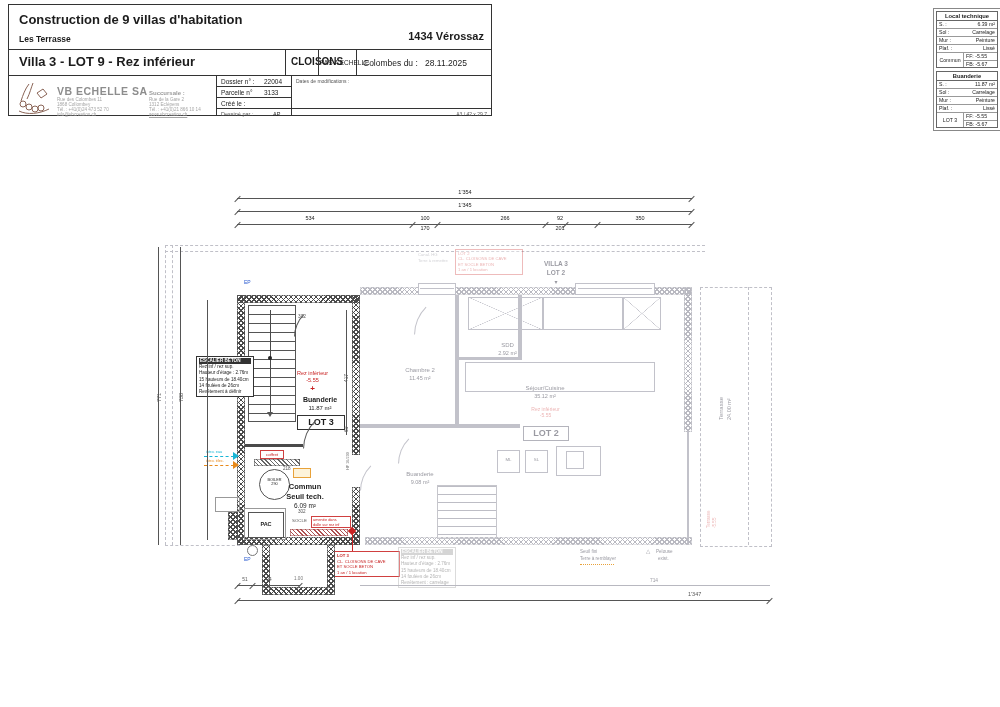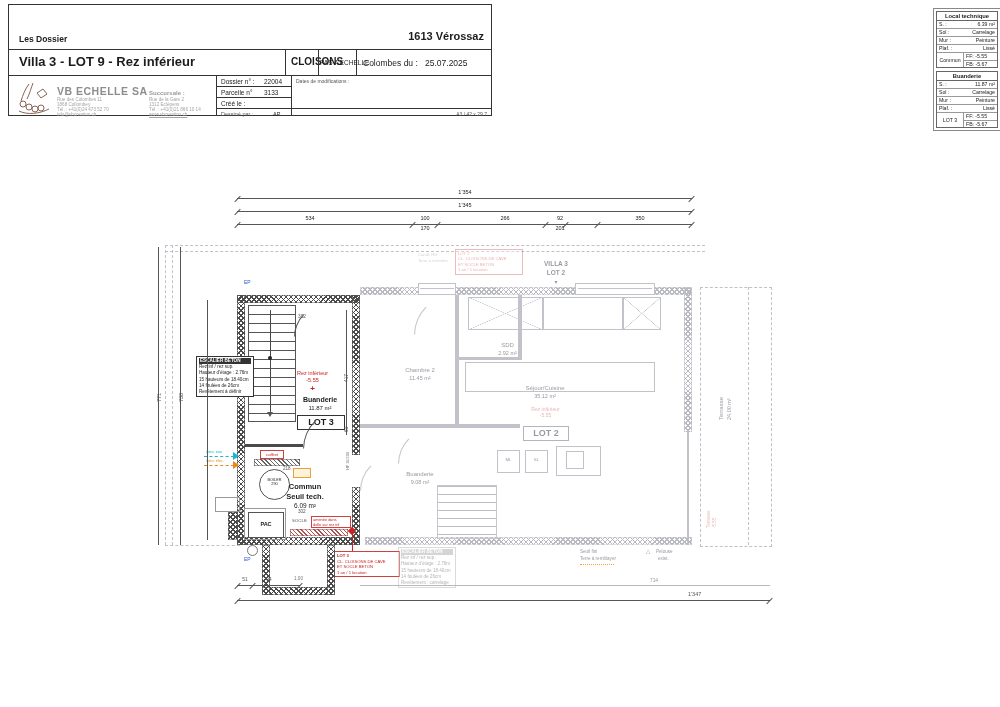--- a/index.html
+++ b/index.html
@@ -64,31 +64,32 @@
   .notebox .hd{background:#333;color:#fff;font-weight:bold;padding:0 1px;}
   .dot{background:#222;border-radius:50%;}
   .arrowR{width:0;height:0;border-style:solid;}
 </style>
 </head>
 <body>
 
 <div id="sheet">
 
   <div class="ab tb" style="left:8px;top:4px;width:482px;height:110px;">
-    <div class="ab tx b" style="left:10px;top:29px;font-size:8.5px;">Les Dossier</div>
-    <div class="ab tx b r" style="left:330px;top:25px;width:145px;font-size:11px;">1613 Vérossaz</div>
+    <div class="ab tx b" style="left:10px;top:7px;font-size:13px;">Construction de 9 villas d'habitation</div>
+    <div class="ab tx b" style="left:10px;top:29px;font-size:8.5px;">Les Terrasse</div>
+    <div class="ab tx b r" style="left:330px;top:25px;width:145px;font-size:11px;">1434 Vérossaz</div>
     <div class="ab hr" style="left:0;top:44px;width:482px;"></div>
     <div class="ab tx b" style="left:10px;top:49px;font-size:13px;">Villa 3 - LOT 9 - Rez inférieur</div>
     <div class="ab vr" style="left:276px;top:44px;height:26px;"></div>
     <div class="ab tx b" style="left:282px;top:51px;font-size:10px;">CLOISONS</div>
     <div class="ab vr" style="left:347px;top:44px;height:26px;"></div>
     <div class="ab tx" style="left:311px;top:54px;font-size:6.5px;">PAS A ECHELLE</div>
     <div class="ab vr" style="left:309px;top:44px;height:26px;"></div>
     <div class="ab tx" style="left:354px;top:53px;font-size:8.5px;">Colombes du :</div>
-    <div class="ab tx" style="left:416px;top:53px;font-size:8.5px;">25.07.2025</div>
+    <div class="ab tx" style="left:416px;top:53px;font-size:8.5px;">28.11.2025</div>
     <div class="ab hr" style="left:0;top:70px;width:482px;"></div>
 
     <div class="ab" style="left:6px;top:76px;width:40px;height:34px;">
       <svg width="40" height="34" viewBox="0 0 40 34">
         <g fill="none" stroke="#8a6456" stroke-width="1">
           <path d="M14 3 C10 8, 8 14, 6 20"></path>
           <path d="M18 2 C16 7, 15 12, 12 18"></path>
           <circle cx="8" cy="23" r="3"></circle>
           <circle cx="14" cy="26" r="3"></circle>
           <circle cx="20" cy="28" r="3"></circle>

